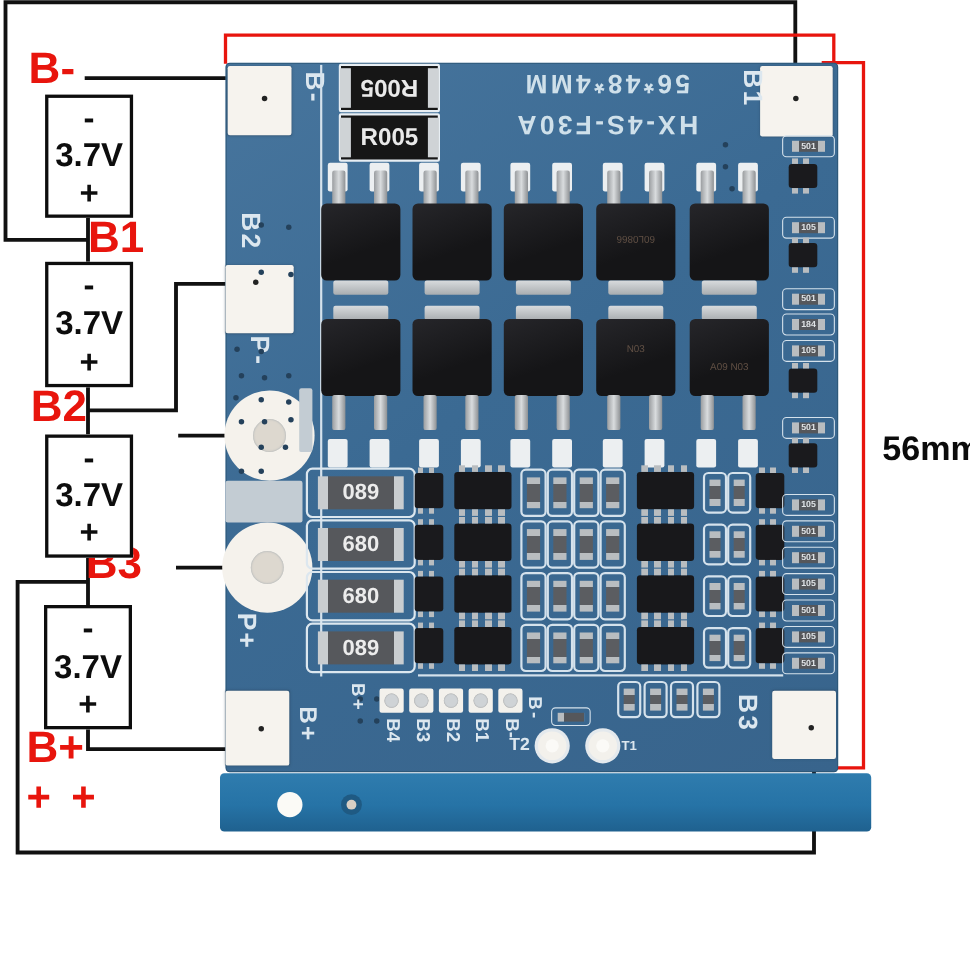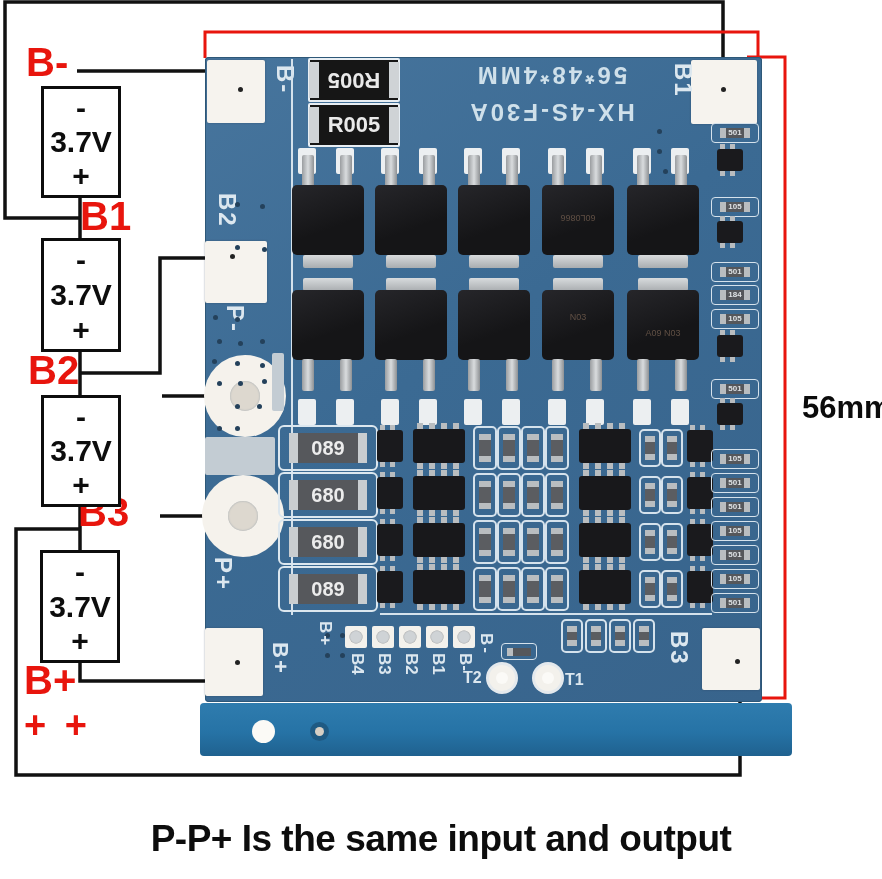--- a/index.html
+++ b/index.html
@@ -465,24 +465,23 @@
     <div class="silk vert" style="left:110px;top:564px;font-size:17px;">B+</div>
     <div class="silk vert" style="left:271px;top:576px;font-size:17px;">B-</div>
 
     <div class="silk" style="left:258px;top:612px;font-size:16px;">T2</div>
     <div class="thole" style="left:284px;top:608px;">
         <div class="inner"></div>
       </div>
     <div class="thole" style="left:330px;top:608px;">
         <div class="inner"></div>
       </div>
-    <div class="silk" style="left:360px;top:614px;font-size:16px;">T1</div>
+    <div class="silk" style="left:360px;top:614px;font-size:12px;">T1</div>
   </div>
 
   <div class="strip">
     <div class="stripHole" style="left:52px;top:17px;width:23px;height:23px;background:#fbfaf6;"></div>
     <div class="stripHole" style="left:110px;top:19px;width:19px;height:19px;background:#1f5a83;">
       <div class="stripHole" style="left:5px;top:5px;width:9px;height:9px;background:#d8cfc4;"></div>
     </div>
   </div>
 
-  <div class="caption">P-P+ Is the same input and output</div>
 </div>
 
 </body></html>

